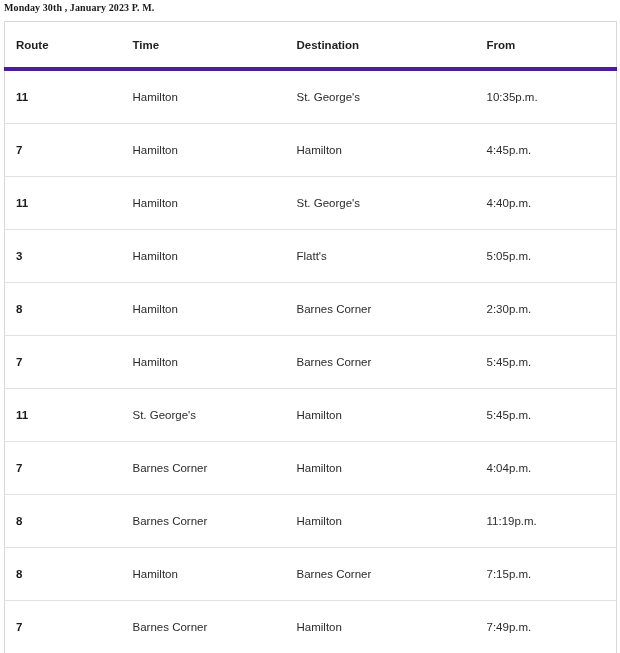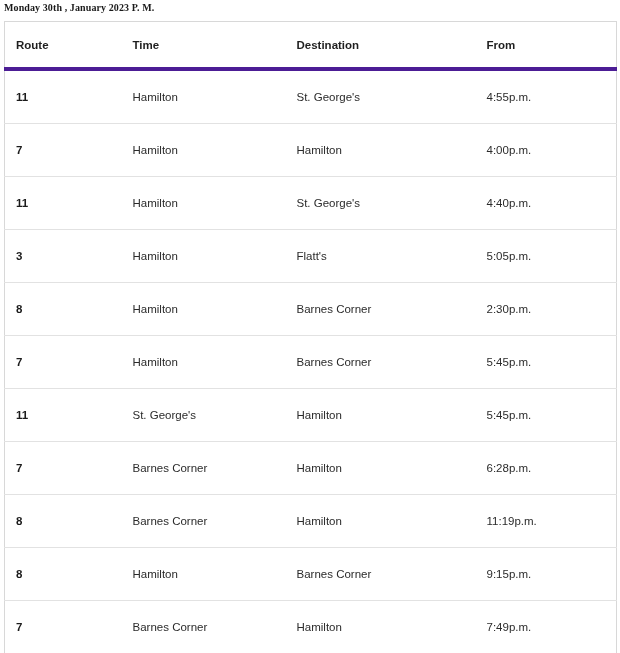--- a/index.html
+++ b/index.html
@@ -87,27 +87,27 @@
         <th>Time</th>
         <th>Destination</th>
         <th>From</th>
       </tr>
     </thead>
     <tbody>
       <tr>
         <td class="col-route">11</td>
         <td>Hamilton</td>
         <td>St. George's</td>
-        <td>4:55p.m.</td>
+        <td>10:35p.m.</td>
       </tr>
       <tr>
         <td class="col-route">7</td>
         <td>Hamilton</td>
         <td>Hamilton</td>
-        <td>4:00p.m.</td>
+        <td>4:45p.m.</td>
       </tr>
       <tr>
         <td class="col-route">11</td>
         <td>Hamilton</td>
         <td>St. George's</td>
         <td>4:40p.m.</td>
       </tr>
       <tr>
         <td class="col-route">3</td>
         <td>Hamilton</td>
@@ -129,33 +129,33 @@
       <tr>
         <td class="col-route">11</td>
         <td>St. George's</td>
         <td>Hamilton</td>
         <td>5:45p.m.</td>
       </tr>
       <tr>
         <td class="col-route">7</td>
         <td>Barnes Corner</td>
         <td>Hamilton</td>
-        <td>6:28p.m.</td>
+        <td>4:04p.m.</td>
       </tr>
       <tr>
         <td class="col-route">8</td>
         <td>Barnes Corner</td>
         <td>Hamilton</td>
         <td>11:19p.m.</td>
       </tr>
       <tr>
         <td class="col-route">8</td>
         <td>Hamilton</td>
         <td>Barnes Corner</td>
-        <td>9:15p.m.</td>
+        <td>7:15p.m.</td>
       </tr>
       <tr>
         <td class="col-route">7</td>
         <td>Barnes Corner</td>
         <td>Hamilton</td>
         <td>7:49p.m.</td>
       </tr>
     </tbody>
   </table>
 

